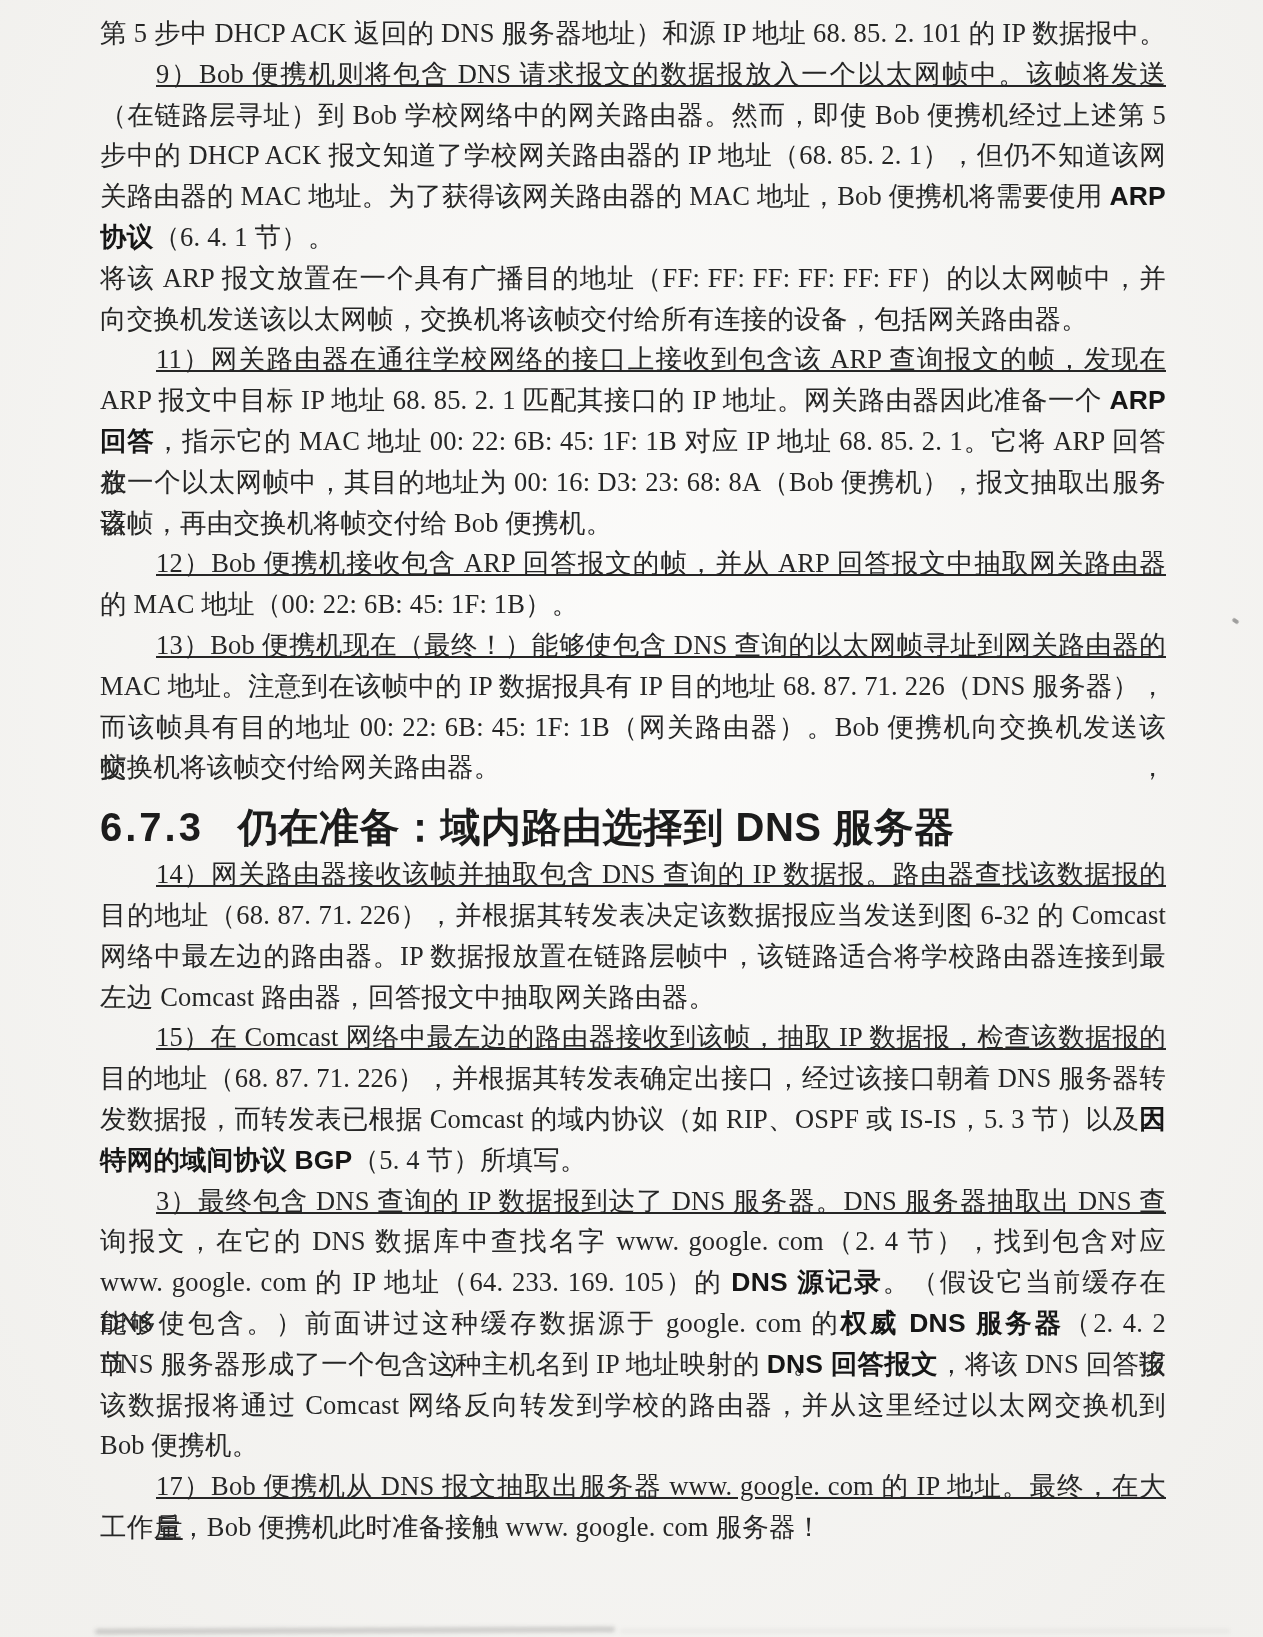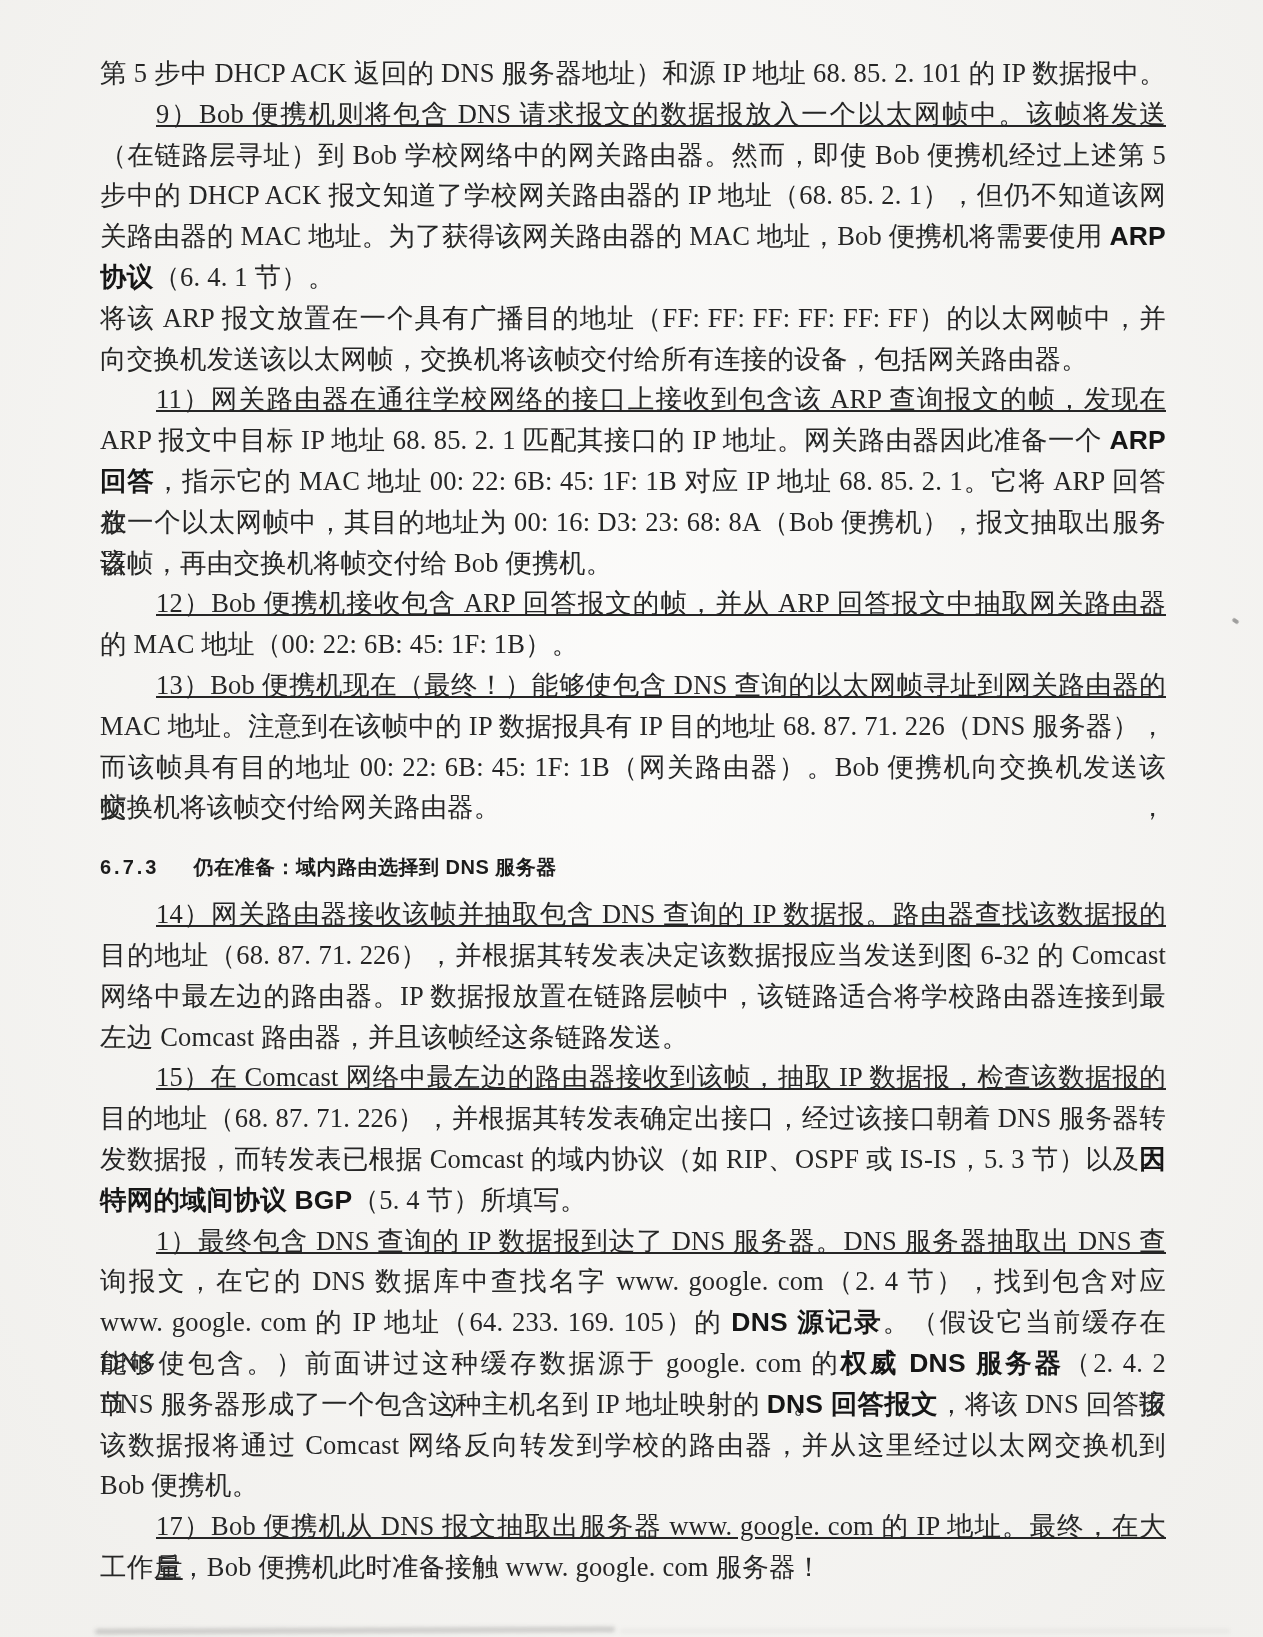--- a/index.html
+++ b/index.html
@@ -37,21 +37,21 @@
   .seg.bold {
     font-family: "Liberation Sans", "DejaVu Sans", sans-serif;
     font-weight: 700;
     color: #161616;
   }
   .heading {
     margin: 16px 0 4px 0;
     height: 46px; line-height: 46px;
     font-family: "Liberation Sans", "DejaVu Sans", sans-serif;
     font-weight: 700;
-    font-size: 20px;
+    font-size: 40px;
     color: #1c1c1c;
     letter-spacing: 0.5px;
   }
   .heading .hnum { margin-right: 34px; letter-spacing: 3px; }
   
   .smudge-left {
     position: absolute; left: 95px; top: 1628px;
     width: 520px; height: 5px;
     background: rgba(110,110,110,0.32);
     filter: blur(2px);
@@ -71,21 +71,21 @@
     background: rgba(90,90,90,0.55);
     filter: blur(0.5px);
     transform: rotate(35deg);
     border-radius: 2px;
   }
 </style>
 </head>
 <body>
 
 <div class="page" style="background-color: rgb(246, 245, 242);">
-  <div class="doc" style="color: rgb(38, 38, 38); margin-top: 40px;">
+  <div class="doc" style="color: rgb(38, 38, 38);">
       <div class="para">
         <div class="line"><span class="seg">第 5 步中 DHCP ACK 返回的 DNS 服务器地址）和源 IP 地址 68. 85. 2. 101 的 IP 数据报中。</span></div>
       </div>
       <div class="para">
         <div class="line indent"><span class="seg">9）Bob 便携机则将包含 DNS 请求报文的数据报放入一个以太网帧中。该帧将发送</span></div>
         <div class="line"><span class="seg">（在链路层寻址）到 Bob 学校网络中的网关路由器。然而，即使 Bob 便携机经过上述第 5</span></div>
         <div class="line"><span class="seg">步中的 DHCP ACK 报文知道了学校网关路由器的 IP 地址（68. 85. 2. 1），但仍不知道该网</span></div>
         <div class="line"><span class="seg">关路由器的 MAC 地址。为了获得该网关路由器的 MAC 地址，Bob 便携机将需要使用 </span><span class="seg bold">ARP</span></div>
         <div class="line final"><span class="seg bold">协议</span><span class="seg">（6. 4. 1 节）。</span></div>
       </div>
@@ -108,30 +108,30 @@
         <div class="line indent"><span class="seg">13）Bob 便携机现在（最终！）能够使包含 DNS 查询的以太网帧寻址到网关路由器的</span></div>
         <div class="line"><span class="seg">MAC 地址。注意到在该帧中的 IP 数据报具有 IP 目的地址 68. 87. 71. 226（DNS 服务器），</span></div>
         <div class="line"><span class="seg">而该帧具有目的地址 00: 22: 6B: 45: 1F: 1B（网关路由器）。Bob 便携机向交换机发送该帧，</span></div>
         <div class="line final"><span class="seg">交换机将该帧交付给网关路由器。</span></div>
       </div>
       <div class="heading"><span class="hnum">6.7.3</span><span class="htitle">仍在准备：域内路由选择到 DNS 服务器</span></div>
       <div class="para">
         <div class="line indent"><span class="seg">14）网关路由器接收该帧并抽取包含 DNS 查询的 IP 数据报。路由器查找该数据报的</span></div>
         <div class="line"><span class="seg">目的地址（68. 87. 71. 226），并根据其转发表决定该数据报应当发送到图 6-32 的 Comcast</span></div>
         <div class="line"><span class="seg">网络中最左边的路由器。IP 数据报放置在链路层帧中，该链路适合将学校路由器连接到最</span></div>
-        <div class="line final"><span class="seg">左边 Comcast 路由器，并且该帧经这条链路发送。</span></div>
+        <div class="line final"><span class="seg">左边 Comcast 路由器，回答报文中抽取网关路由器。</span></div>
       </div>
       <div class="para">
         <div class="line indent"><span class="seg">15）在 Comcast 网络中最左边的路由器接收到该帧，抽取 IP 数据报，检查该数据报的</span></div>
         <div class="line"><span class="seg">目的地址（68. 87. 71. 226），并根据其转发表确定出接口，经过该接口朝着 DNS 服务器转</span></div>
         <div class="line"><span class="seg">发数据报，而转发表已根据 Comcast 的域内协议（如 RIP、OSPF 或 IS-IS，5. 3 节）以及</span><span class="seg bold">因</span></div>
         <div class="line final"><span class="seg bold">特网的域间协议 BGP</span><span class="seg">（5. 4 节）所填写。</span></div>
       </div>
       <div class="para">
-        <div class="line indent"><span class="seg">1）最终包含 DNS 查询的 IP 数据报到达了 DNS 服务器。DNS 服务器抽取出 DNS 查</span></div>
+        <div class="line indent"><span class="seg">3）最终包含 DNS 查询的 IP 数据报到达了 DNS 服务器。DNS 服务器抽取出 DNS 查</span></div>
         <div class="line"><span class="seg">询报文，在它的 DNS 数据库中查找名字 www. google. com（2. 4 节），找到包含对应</span></div>
         <div class="line"><span class="seg">www. google. com 的 IP 地址（64. 233. 169. 105）的 </span><span class="seg bold">DNS 源记录</span><span class="seg">。（假设它当前缓存在 DNS</span></div>
         <div class="line"><span class="seg">能够使包含。）前面讲过这种缓存数据源于 google. com 的</span><span class="seg bold">权威 DNS 服务器</span><span class="seg">（2. 4. 2 节）。该</span></div>
         <div class="line"><span class="seg">DNS 服务器形成了一个包含这种主机名到 IP 地址映射的 </span><span class="seg bold">DNS 回答报文</span><span class="seg">，将该 DNS 回答报</span></div>
         <div class="line"><span class="seg">该数据报将通过 Comcast 网络反向转发到学校的路由器，并从这里经过以太网交换机到</span></div>
         <div class="line final"><span class="seg">Bob 便携机。</span></div>
       </div>
       <div class="para">
         <div class="line indent"><span class="seg">17）Bob 便携机从 DNS 报文抽取出服务器 www. google. com 的 IP 地址。最终，在大量</span></div>
         <div class="line final"><span class="seg">工作后，Bob 便携机此时准备接触 www. google. com 服务器！</span></div>

